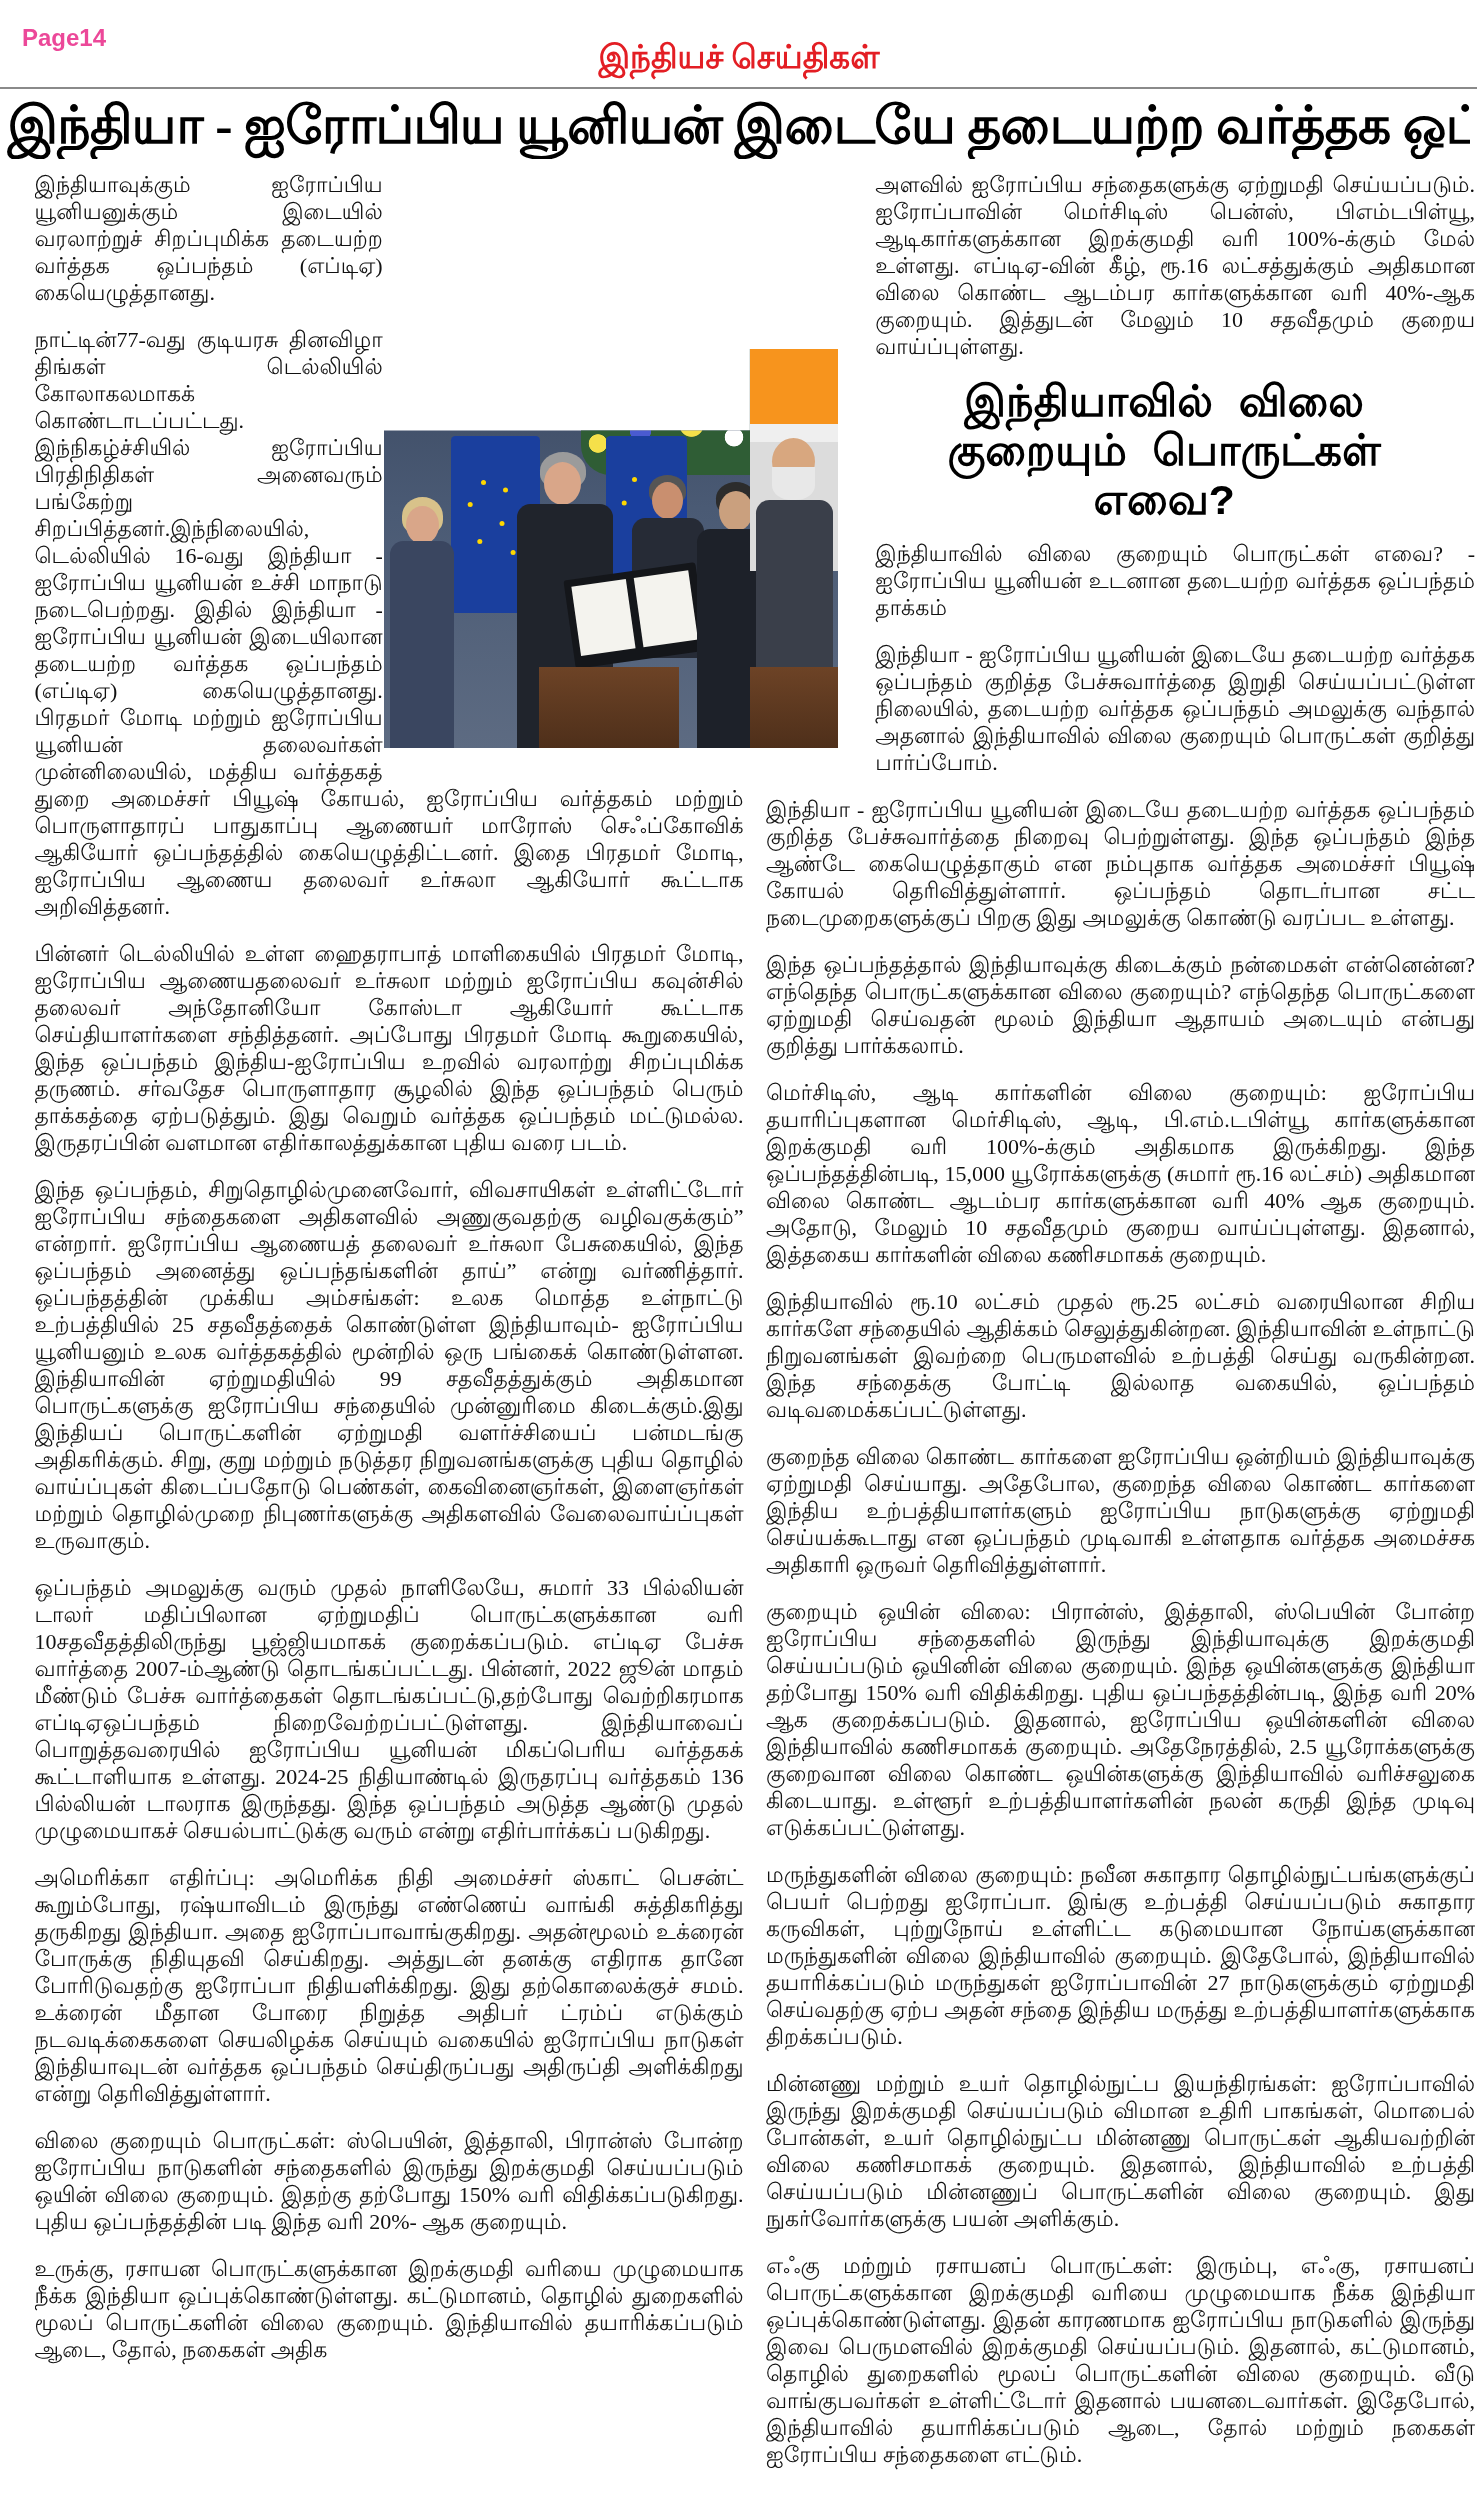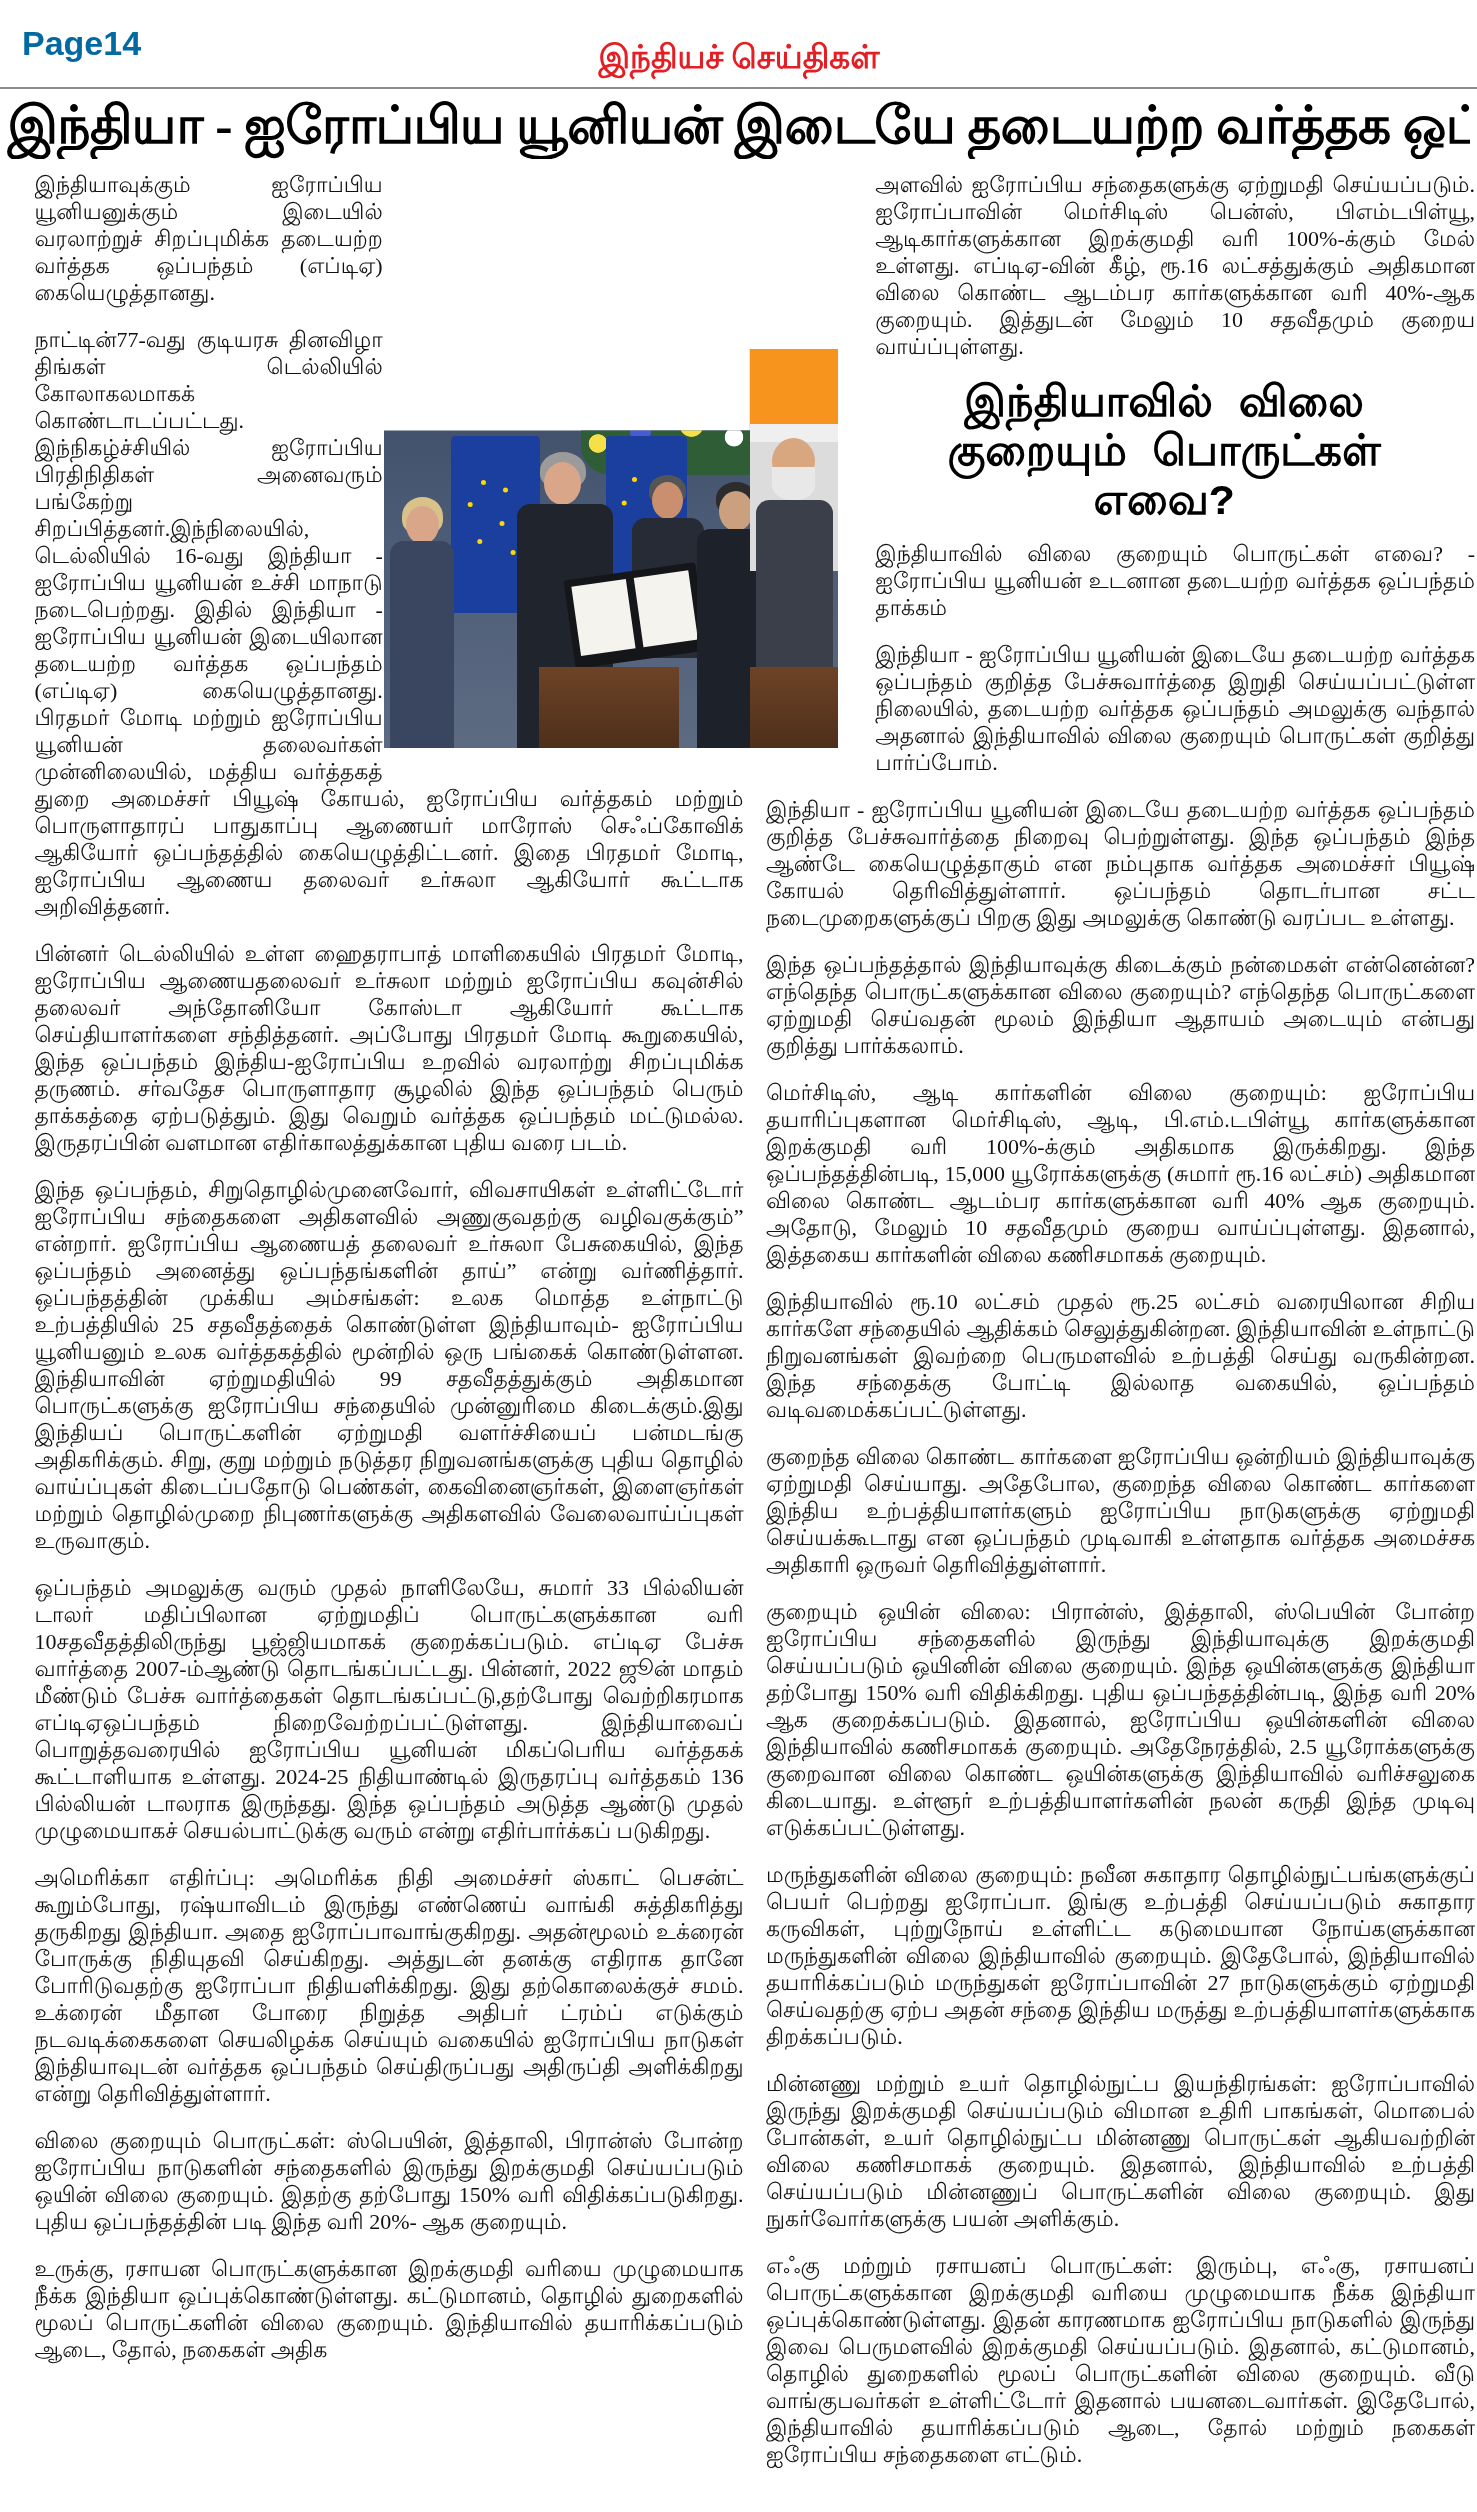--- a/index.html
+++ b/index.html
@@ -4,21 +4,21 @@
 <style>
   html,body{margin:0;padding:0;background:#e9e9e9;}
   .page{
     position:relative;width:1478px;height:2512px;background:#ffffff;
     font-family:"Liberation Serif","DejaVu Serif",serif;color:#111;
     overflow:hidden;margin:0 auto;
   }
   
   .masthead{position:absolute;left:0;top:13.3px;width:1478px;height:59px;}
   .m-left{position:absolute;left:22px;top:10.3px;font-family:"Liberation Sans","DejaVu Sans",sans-serif;
-    font-weight:bold;font-size:34px;color:#0369a1;}
+    font-weight:bold;font-size:24px;color:#ec4899;}
   .m-center{position:absolute;left:0;width:1478px;text-align:center;top:26px;
     font-weight:bold;font-size:32.5px;color:#e31e24;}
   .m-right{position:absolute;right:18.5px;top:7.4px;font-family:"Liberation Sans","DejaVu Sans",sans-serif;
     font-weight:bold;font-size:37px;color:#e31e24;}
   .rule{position:absolute;left:0;top:87px;width:1478px;height:2.2px;background:#8a8a8a;}
   
   .headline{
     position:absolute;left:7.4px;top:95px;width:1463px;height:64px;
     font-size:52px;font-weight:bold;line-height:62px;white-space:nowrap;
     text-align:center;letter-spacing:-0.7px;color:#000;overflow:hidden;

